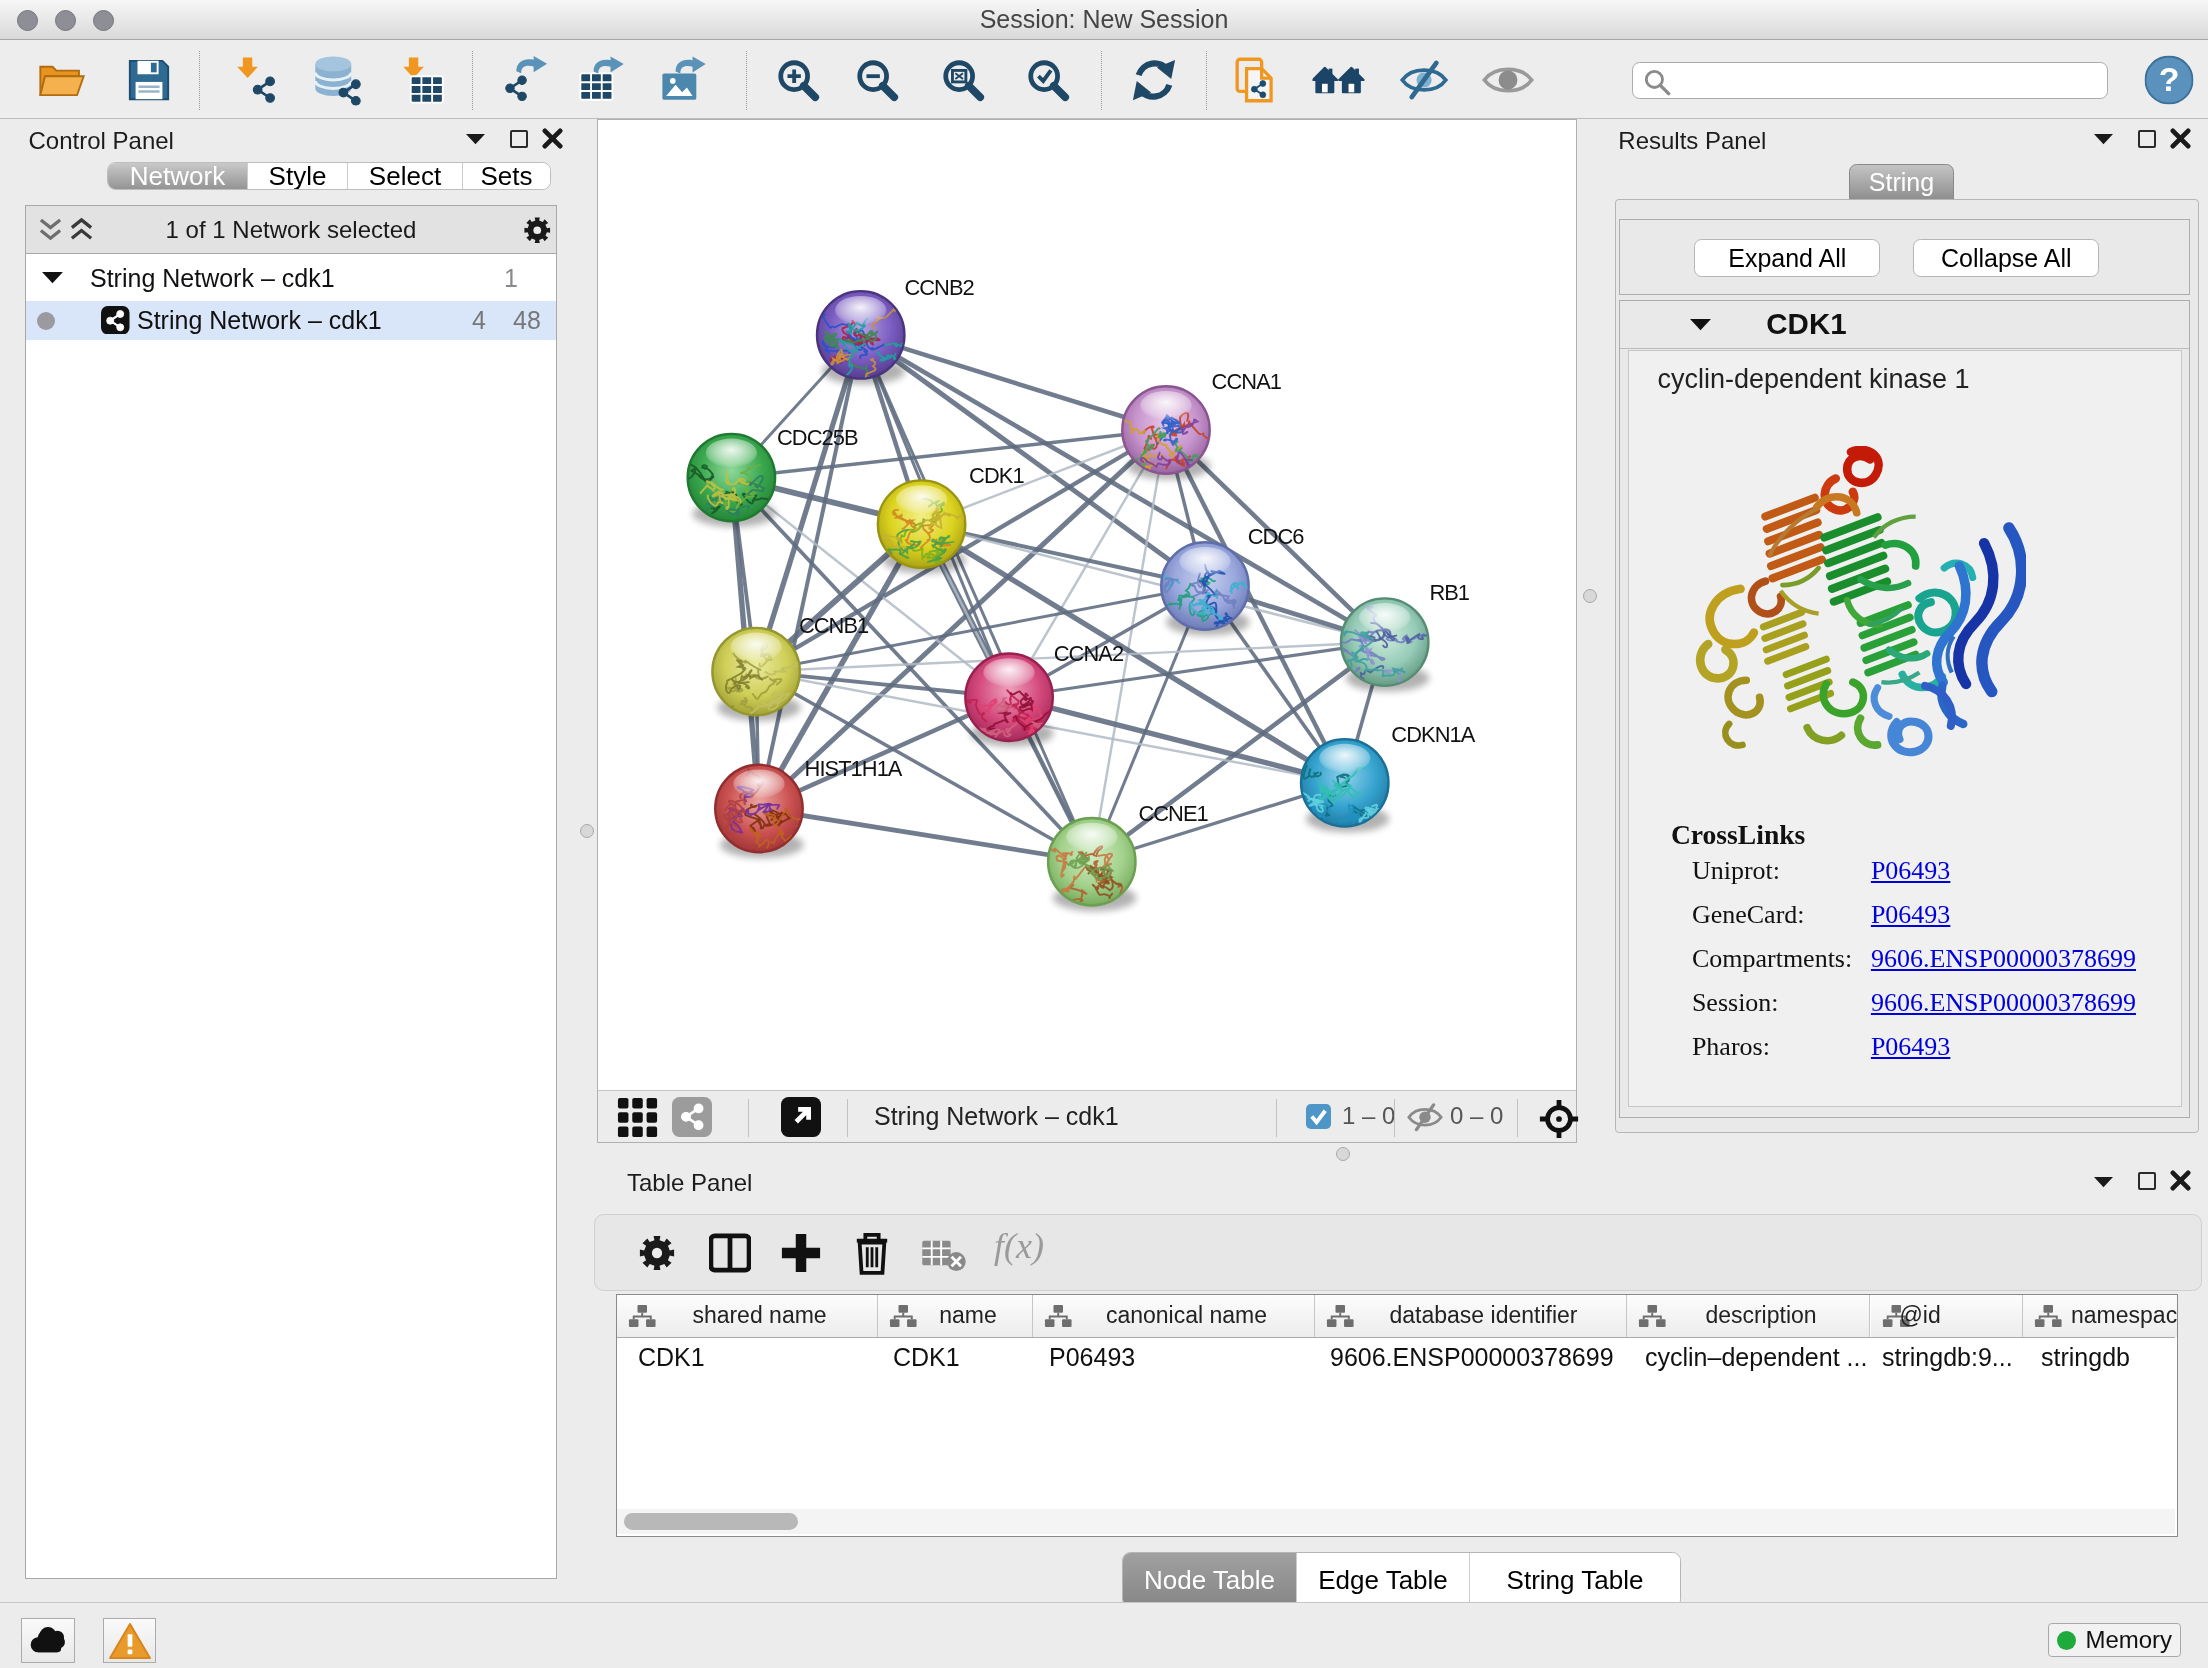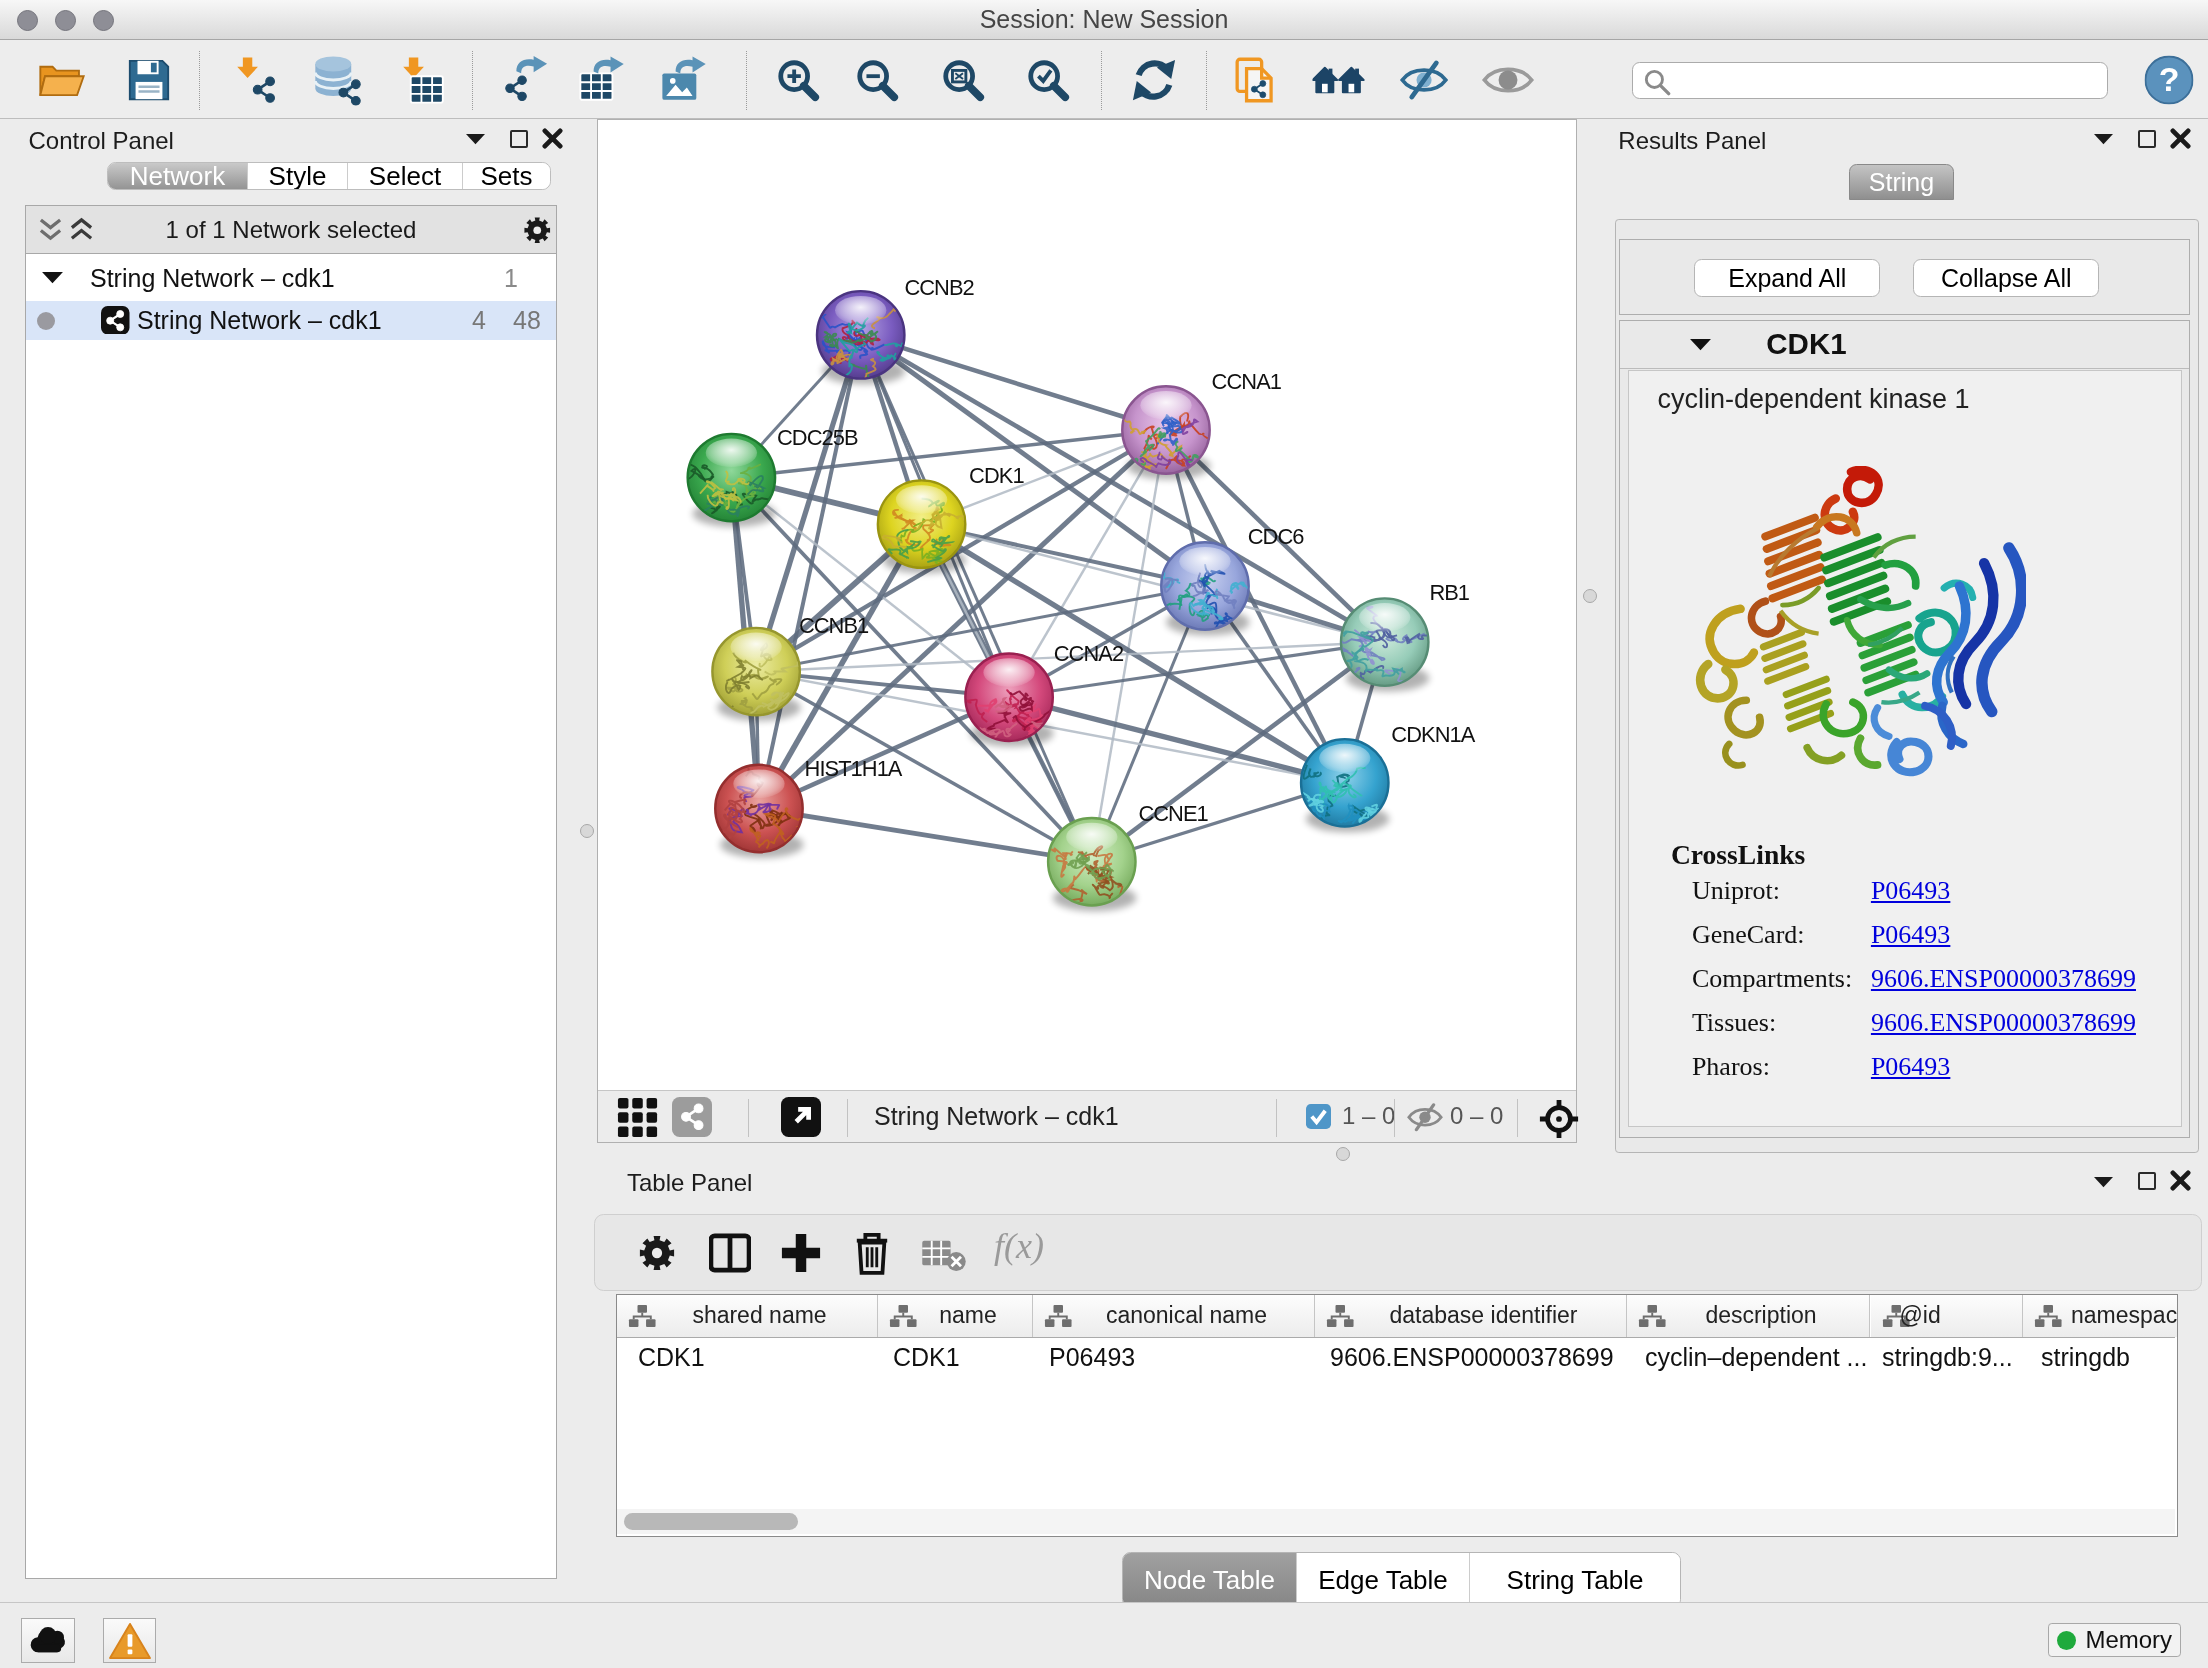--- a/index.html
+++ b/index.html
@@ -748,21 +748,21 @@
         <path d="M2,2 L22,2 L12,13 Z" fill="#1a1a1a"></path>
       </svg>
     </div>
   <div class="abs" style="left:533px;top:10.5px;width:18px;height:18px;border:2.4px solid #2a2a2a;border-radius:1.9px;"></div>
   <div class="abs" style="left:565px;top:8.6px;">
       <svg class="ic" width="21" height="21" viewBox="0 0 22 22" style="">
         <path d="M3,3 L19,19 M19,3 L3,19" stroke="#1a1a1a" stroke-width="5" stroke-linecap="round"></path>
       </svg>
     </div>
   <div class="abs" style="left:244px;top:45px;width:105px;height:36px;background:linear-gradient(#c4c4c4,#8f8f8f);border:1px solid #898989;border-radius:7.6px 7.6px 0 0;color:#fff;font-size:25px;display:flex;align-items:center;justify-content:center;">String</div>
-  <div class="abs" style="left:9.5px;top:80px;width:584px;height:934px;background:#e9e9e9;border:1px solid #b5b5b5;border-radius:3.8px;margin-top:20px;">
+  <div class="abs" style="left:9.5px;top:80px;width:584px;height:934px;background:#e9e9e9;border:1px solid #b5b5b5;border-radius:3.8px;">
     <div class="abs" style="left:3.8px;top:19px;width:571px;height:76px;border:1px solid #adadad;">
       <div class="abs" style="left:74px;top:19px;width:186px;height:38px;background:#fff;border:1px solid #b5b5b5;border-radius:7.6px;font-size:25px;display:flex;align-items:center;justify-content:center;">Expand All</div>
       <div class="abs" style="left:293px;top:19px;width:186px;height:38px;background:#fff;border:1px solid #b5b5b5;border-radius:7.6px;font-size:25px;display:flex;align-items:center;justify-content:center;">Collapse All</div>
     </div>
     <div class="abs" style="left:3.8px;top:100px;width:571px;height:818px;border:1px solid #adadad;">
       <div class="abs" style="left:0px;top:0px;width:569px;height:48px;border-bottom:1px solid #bbb;">
         <div class="abs" style="left:69px;top:17px;">
             <svg class="ic" width="23" height="13.3" viewBox="0 0 24 14" style="">
               <path d="M1,1 L23,1 L12,13 Z" fill="#111"></path>
             </svg>
@@ -830,21 +830,21 @@
               <path d="M240,170 c-10,10 -22,16 -36,18" fill="none" stroke="#30a060" stroke-width="4.5"></path>
               <path d="M258,238 c-12,8 -26,12 -40,10" fill="none" stroke="#38a888" stroke-width="4.5"></path>
               <path d="M294,200 c-8,12 -8,26 -2,38" fill="none" stroke="#3070c0" stroke-width="4.5"></path>
             </svg>
           </div>
         <div class="abs" style="left:42px;top:468px;font-family:'Liberation Serif',serif;font-size:27.6px;font-weight:bold;color:#111;">CrossLinks</div>
         <div class="abs" style="left:63px;top:498px;font-family:'Liberation Serif',serif;font-size:26px;color:#111;line-height:44px;">
           <div>Uniprot:</div>
             <div>GeneCard:</div>
             <div>Compartments:</div>
-            <div>Tissues:</div>
+            <div>Session:</div>
             <div>Pharos:</div>
         </div>
         <div class="abs" style="left:242px;top:498px;font-family:'Liberation Serif',serif;font-size:26px;color:#0000dd;line-height:44px;text-decoration:underline;">
           <div>P06493</div>
             <div>P06493</div>
             <div>9606.ENSP00000378699</div>
             <div>9606.ENSP00000378699</div>
             <div>P06493</div>
         </div>
       </div>

